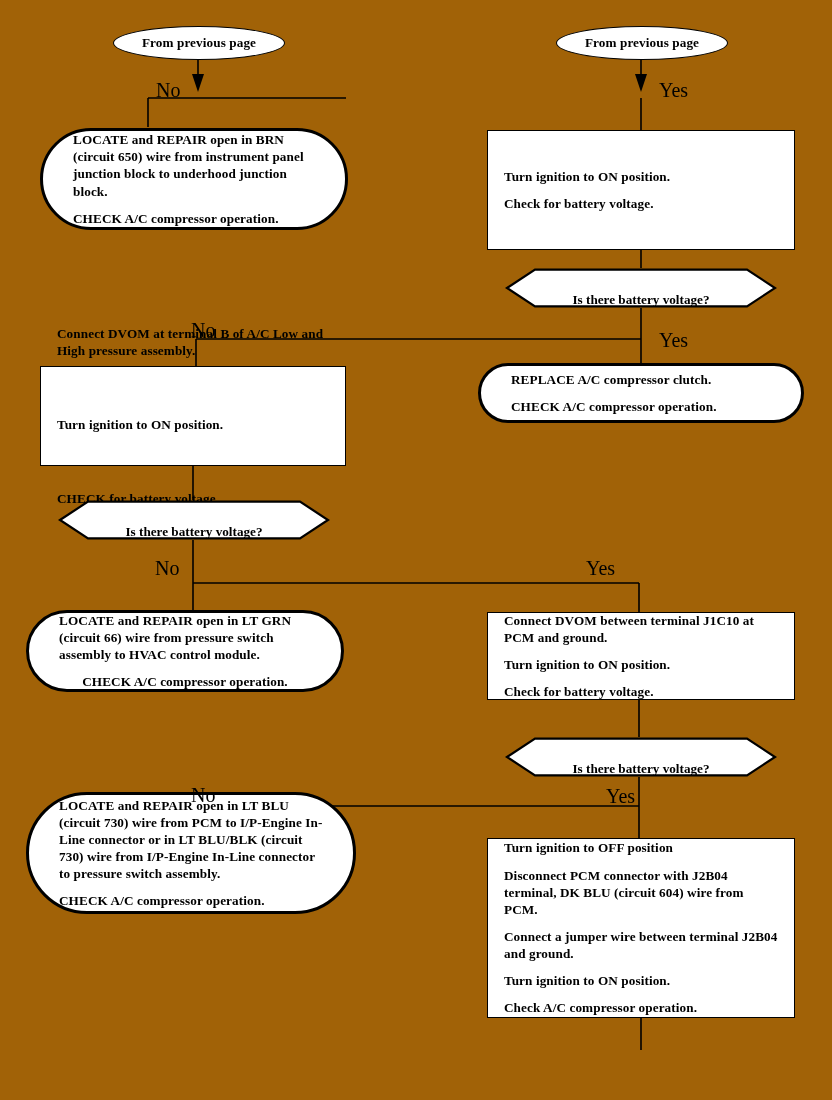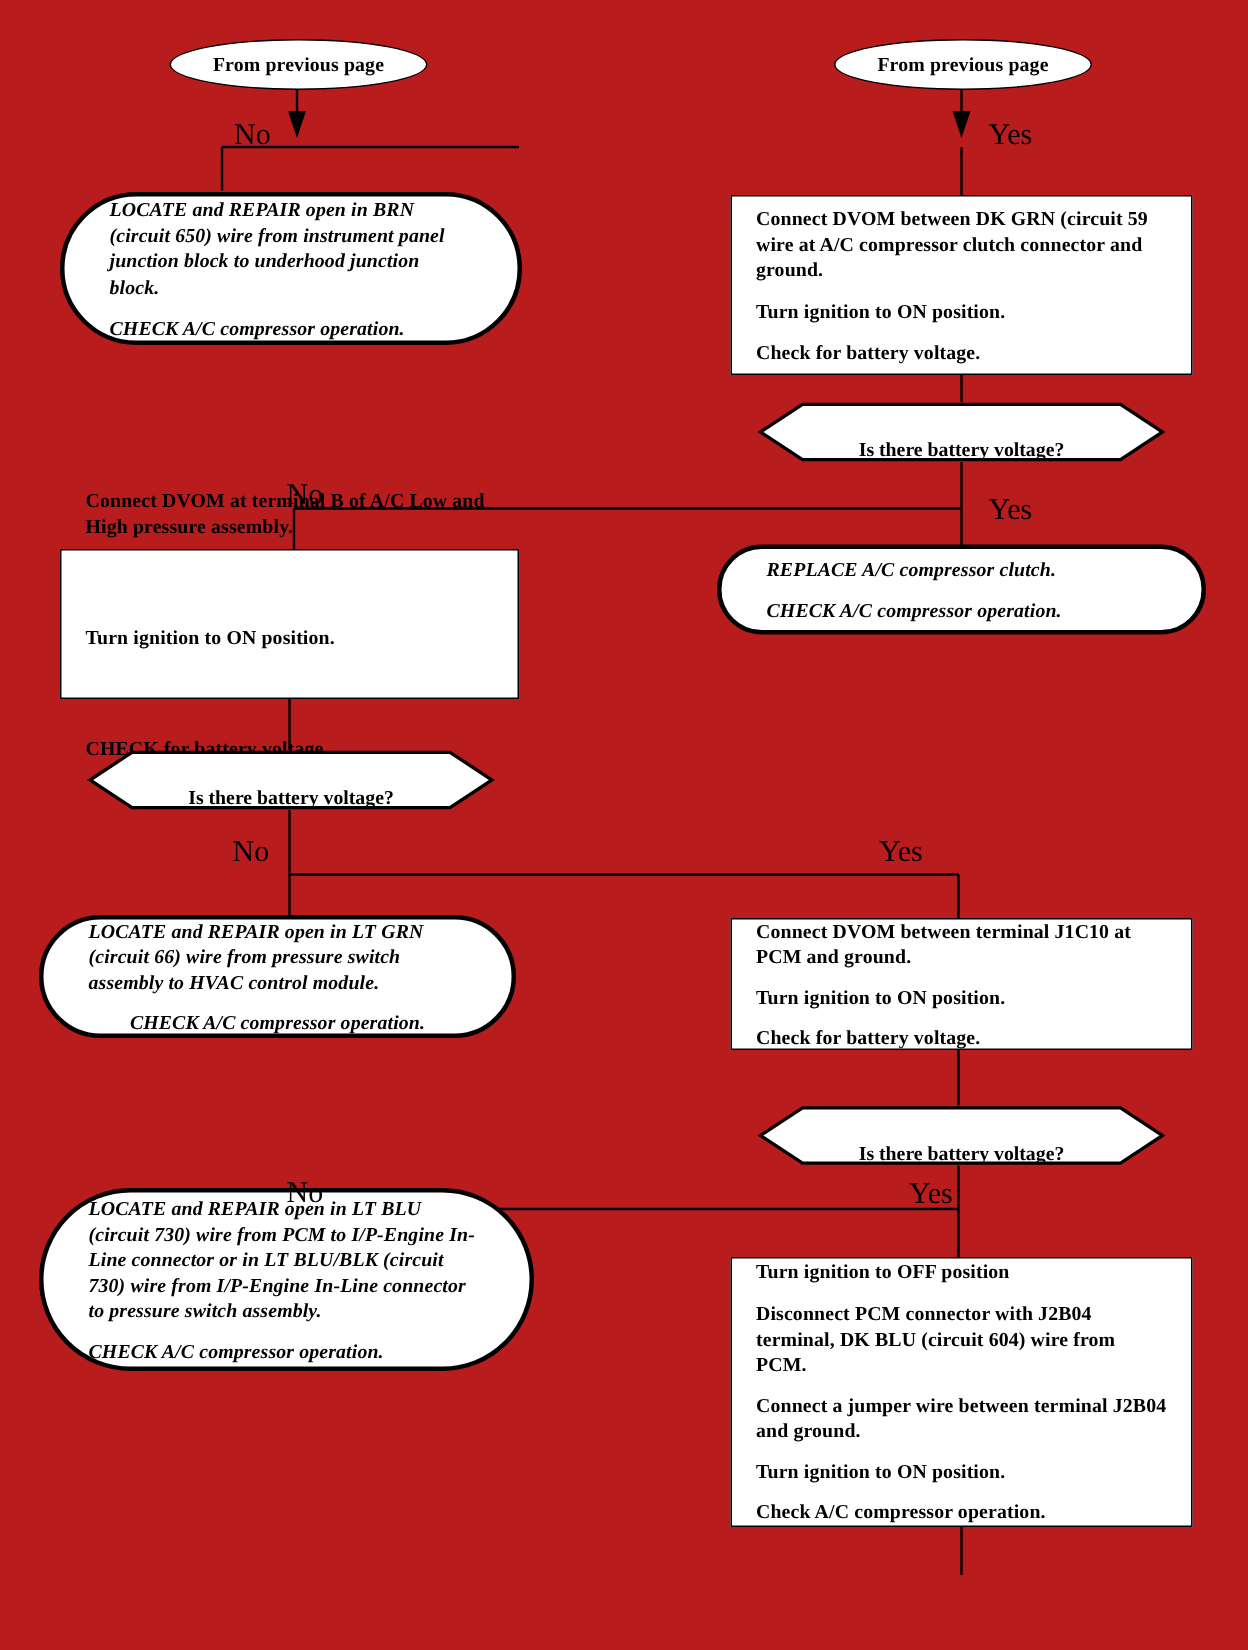--- a/index.html
+++ b/index.html
@@ -4,21 +4,21 @@
 <style>
   html, body {
     margin: 0;
     padding: 0;
     background: #ffffff;
   }
   #page {
     position: relative;
     width: 832px;
     height: 1100px;
-    background: #b91c1c;
+    background: #a16207;
     font-family: "Liberation Serif", "DejaVu Serif", serif;
     color: #000000;
     overflow: hidden;
   }
   #wires {
     position: absolute;
     left: 0; top: 0;
     width: 832px; height: 1100px;
     pointer-events: none;
   }
@@ -31,21 +31,20 @@
     display: flex;
     flex-direction: column;
     justify-content: center;
   }
   .proc {
     border: 1.6px solid #000;
   }
   .term {
     border: 3.4px solid #000;
     border-radius: 999px;
-    font-style: italic;
   }
   .ell {
     border: 1.6px solid #000;
     border-radius: 50%;
     align-items: center;
     justify-content: center;
   }
   .node p {
     margin: 0;
     font-size: 13.2px;
@@ -131,21 +130,20 @@
   <div class="node ell" style="left:556px; top:26px; width:172px; height:34px;">
     <p>From previous page</p>
   </div>
 
   <div class="node term" style="left:40px; top:128px; width:308px; height:102px;">
     <p>LOCATE and REPAIR open in BRN (circuit 650) wire from instrument panel junction block to underhood junction block.</p>
     <p>CHECK A/C compressor operation.</p>
   </div>
 
   <div class="node proc" style="left:487px; top:130px; width:308px; height:120px;">
-    <p>Connect DVOM between DK GRN (circuit 59 wire at A/C compressor clutch connector and ground.</p>
     <p>Turn ignition to ON position.</p>
     <p>Check for battery voltage.</p>
   </div>
 
   <div class="dec" style="left:487px; top:268px; width:308px; height:40px;">
     <svg class="hexsvg" width="308" height="40" viewBox="0 0 308 40">
       <polygon points="20,20 48,1.6 260,1.6 288,20 260,38.4 48,38.4" fill="#fff" stroke="#000" stroke-width="2.2"></polygon>
     </svg>
     <span>Is there battery voltage?</span>
   </div>

